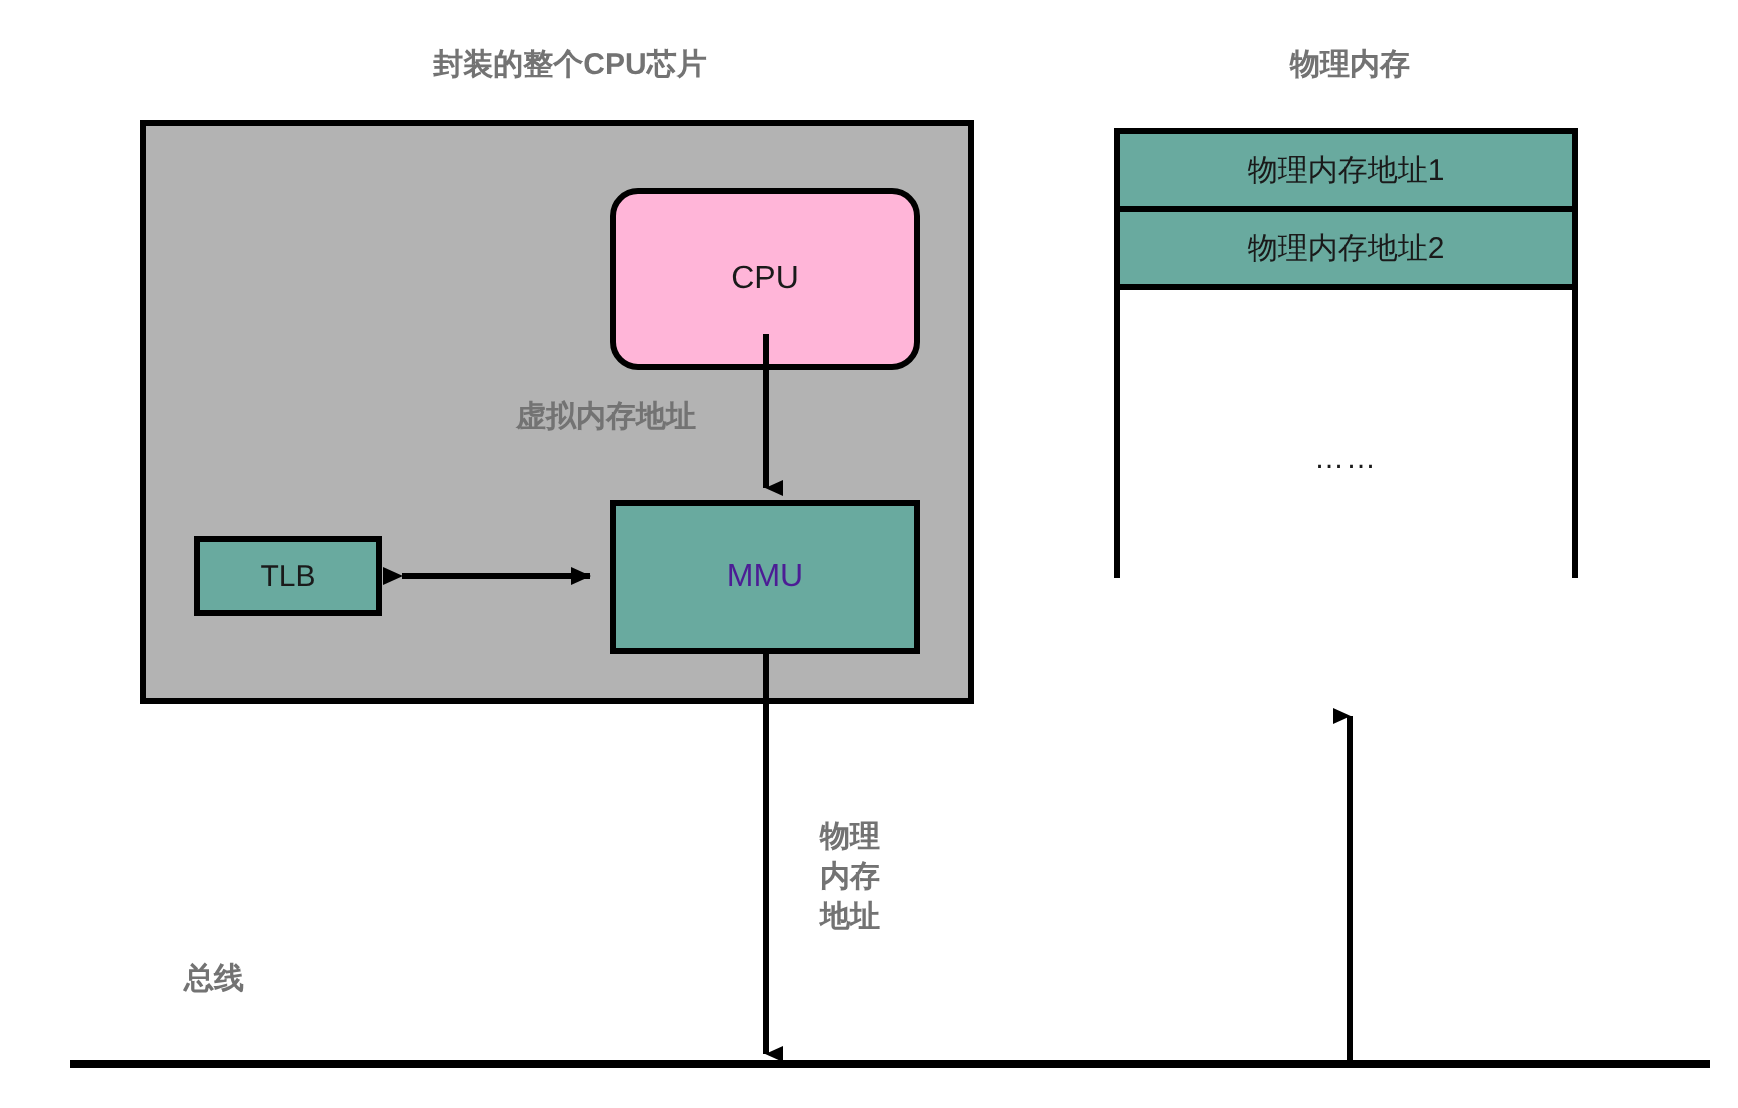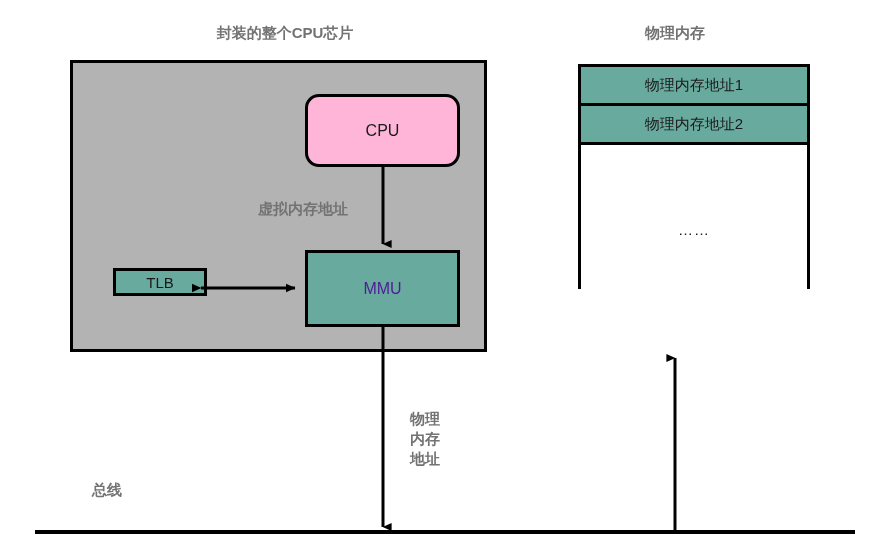--- a/index.html
+++ b/index.html
@@ -53,21 +53,21 @@
     border: 3px solid #000000;
     box-sizing: border-box;
   }
 
   
   #cpu-box {
     position: absolute;
     left: 305px;
     top: 94px;
     width: 155px;
-    height: 73px;
+    height: 91px;
     background: #ffb5d8;
     border: 3px solid #000000;
     border-radius: 14px;
     box-sizing: border-box;
     display: flex;
     align-items: center;
     justify-content: center;
   }
   #cpu-box .boxlabel {
     font-size: 16px;
@@ -92,38 +92,37 @@
     font-size: 16px;
     color: #4c1d95;
   }
 
   
   #tlb-box {
     position: absolute;
     left: 97px;
     top: 268px;
     width: 94px;
-    height: 28px;
+    height: 40px;
     background: #69aa9f;
     border: 3px solid #000000;
     box-sizing: border-box;
     display: flex;
     align-items: center;
     justify-content: center;
-    margin-left: 16px;
   }
   #tlb-box .boxlabel {
     font-size: 15px;
     color: #1a1a1a;
   }
 
   
   #memory-stack {
     position: absolute;
-    left: 578px;
+    left: 557px;
     top: 64px;
     width: 232px;
     height: 225px;
     border: 3px solid #000000;
     box-sizing: border-box;
     background: #ffffff;
   }
   .mem-cell {
     height: 39px;
     background: #69aa9f;

